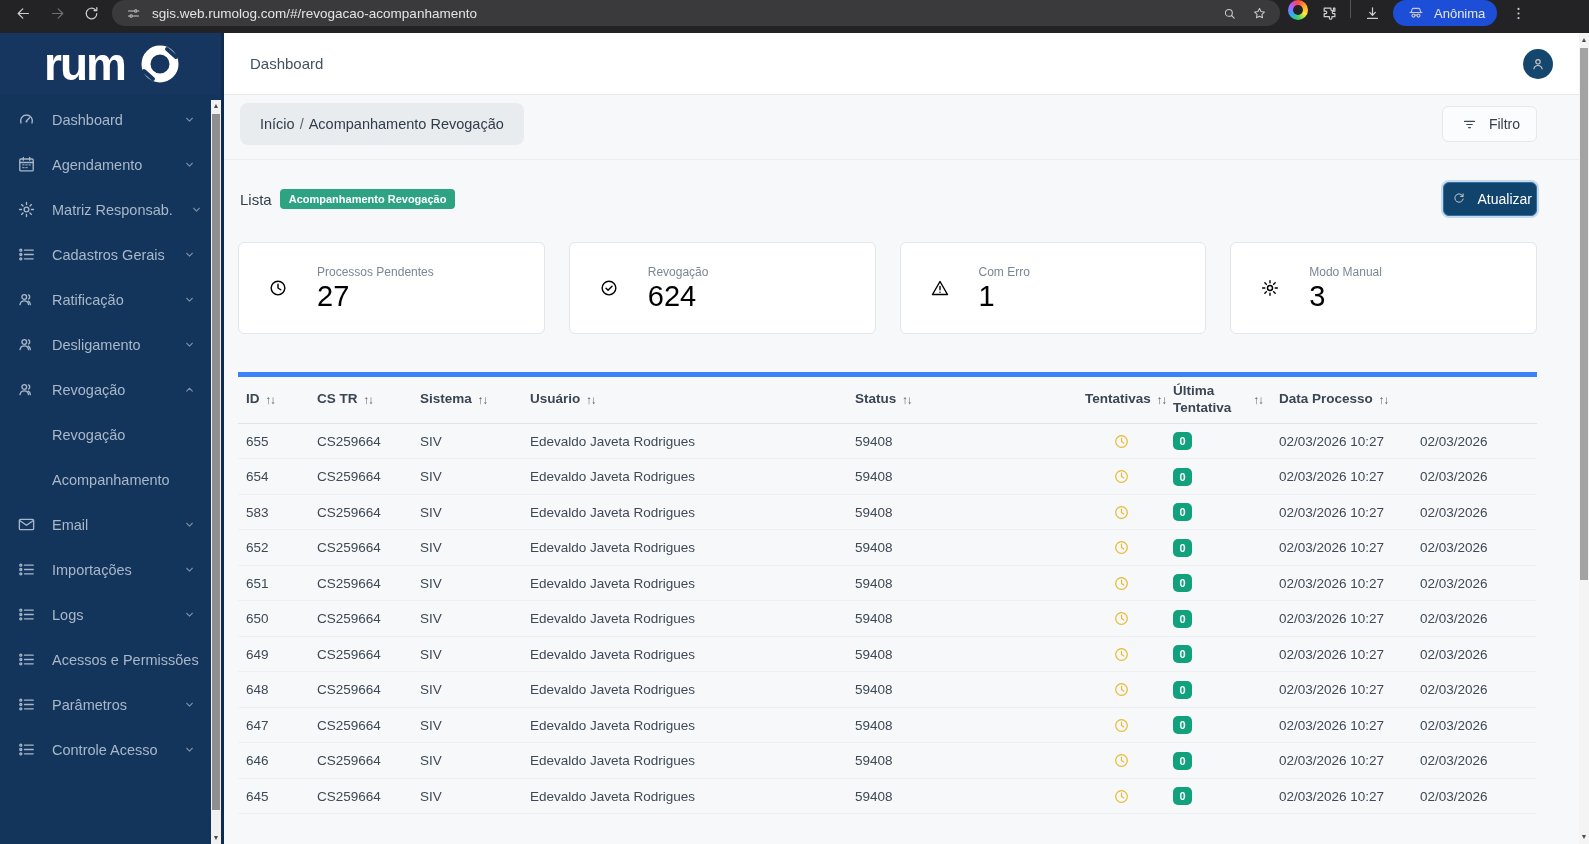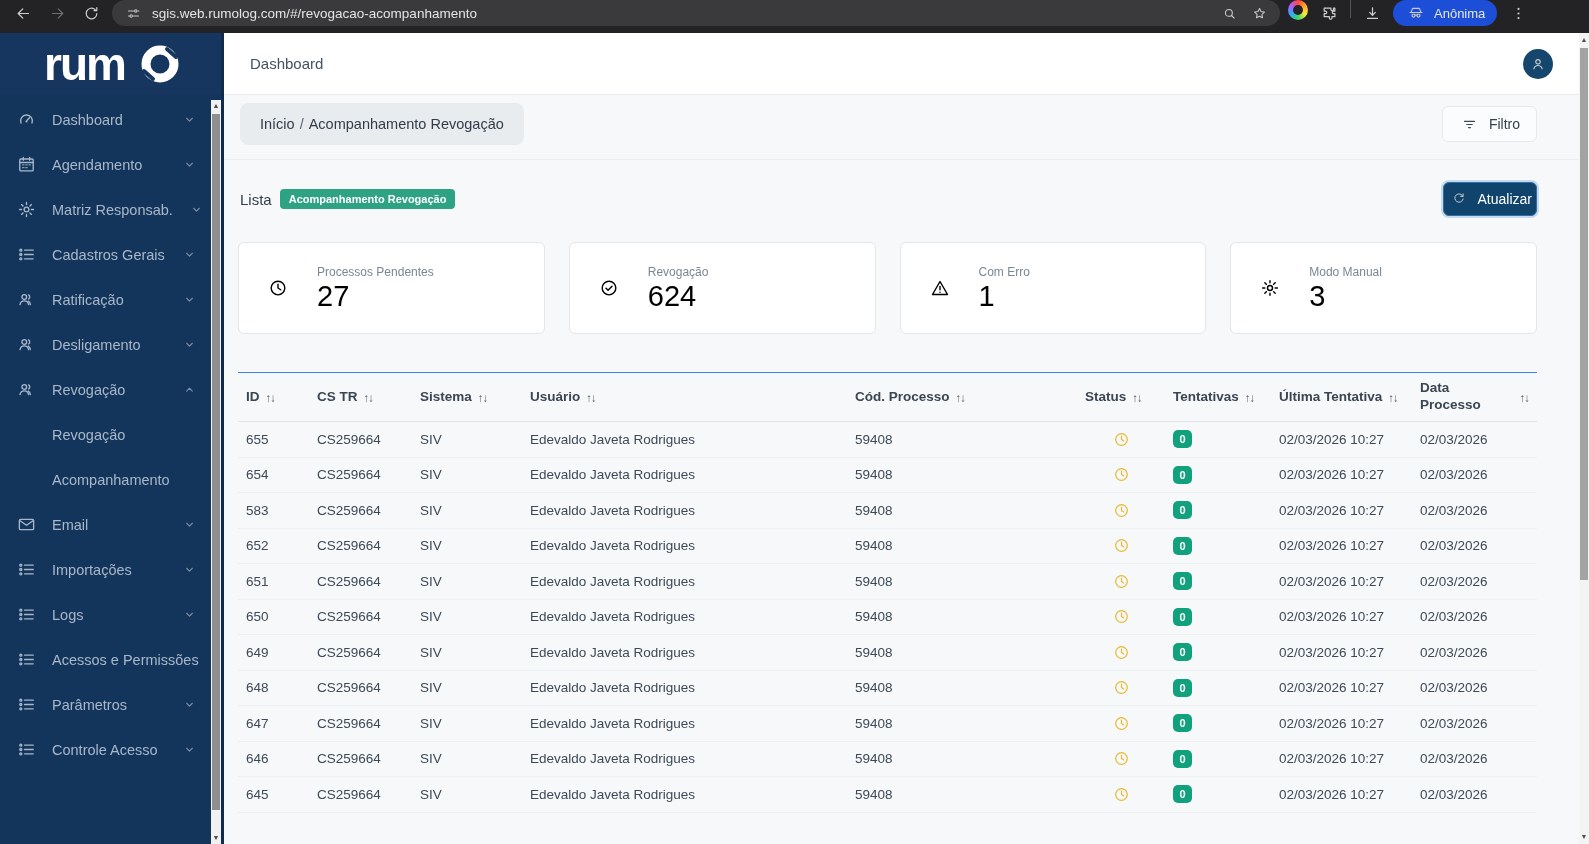--- a/index.html
+++ b/index.html
@@ -67,21 +67,21 @@
   .cards { display:flex; gap:24px; padding:26px 42px 0 14px; }
   .stat-card { flex:1; height:92px; background:#ffffff; border:1px solid #e3e6ea; border-radius:6px; display:flex; align-items:center; gap:18px; padding:0 18px; }
   .stat-chip { width:42px; height:52px; border-radius:8px; background:var(--chip); color:var(--accent); display:flex; align-items:center; justify-content:center; flex:none; }
   .stat-chip svg { width:20px; height:20px; }
   .stat-info { display:flex; flex-direction:column; gap:2px;justify-content:flex-end; }
   .stat-label { font-size:12px; color:#7a8794; }
   .stat-value { font-size:29px; color:var(--accent); line-height:1.05; }
 
   .table-wrap { margin:38px 42px 0 14px; }
   .thead, .trow { display:grid; grid-template-columns:71px 103px 110px 325px 230px 88px 106px 141px 1fr; }
-  .thead { border-top:1px solid #3b82f6; border-bottom:1px solid #e1e5e9; min-height:50px; align-items:center; }
+  .thead { border-top:5px solid #3b82f6; border-bottom:1px solid #e1e5e9; min-height:50px; align-items:center; }
   .th { display:flex; align-items:center; gap:6px; padding:6px 8px; font-size:13.5px; font-weight:bold; color:#3a4653; cursor:pointer; }
   .th .th-label { line-height:1.25; }
   .sort::after { content:"\2191\2193"; font-size:11.5px; letter-spacing:-1px; color:#4f5b68; font-weight:normal; }
   .trow { height:35.5px; align-items:center; border-bottom:1px solid #eef1f3; font-size:13.5px; color:#3d4956; }
   .td { padding:0 8px; white-space:nowrap; overflow:hidden; }
   .td.status { display:flex; justify-content:center; }
   .status-ic { width:17px; height:17px; color:#e8b931; display:flex; }
   .status-ic svg { width:17px; height:17px; }
   .count-badge { display:inline-flex; min-width:19px; height:18px; align-items:center; justify-content:center; background:#11a17c; color:#fff; font-size:11px; font-weight:bold; border-radius:5px; padding:0 4px; }
 
@@ -510,24 +510,20 @@
             </div>
             <div class="th">
               <span class="th-label">Sistema</span>
               <span class="sort"></span>
             </div>
             <div class="th">
               <span class="th-label">Usuário</span>
               <span class="sort"></span>
             </div>
             <div class="th">
-              <span class="th-label">Cód. Processo</span>
-              <span class="sort"></span>
-            </div>
-            <div class="th">
               <span class="th-label">Status</span>
               <span class="sort"></span>
             </div>
             <div class="th">
               <span class="th-label">Tentativas</span>
               <span class="sort"></span>
             </div>
             <div class="th">
               <span class="th-label">Última Tentativa</span>
               <span class="sort"></span>

